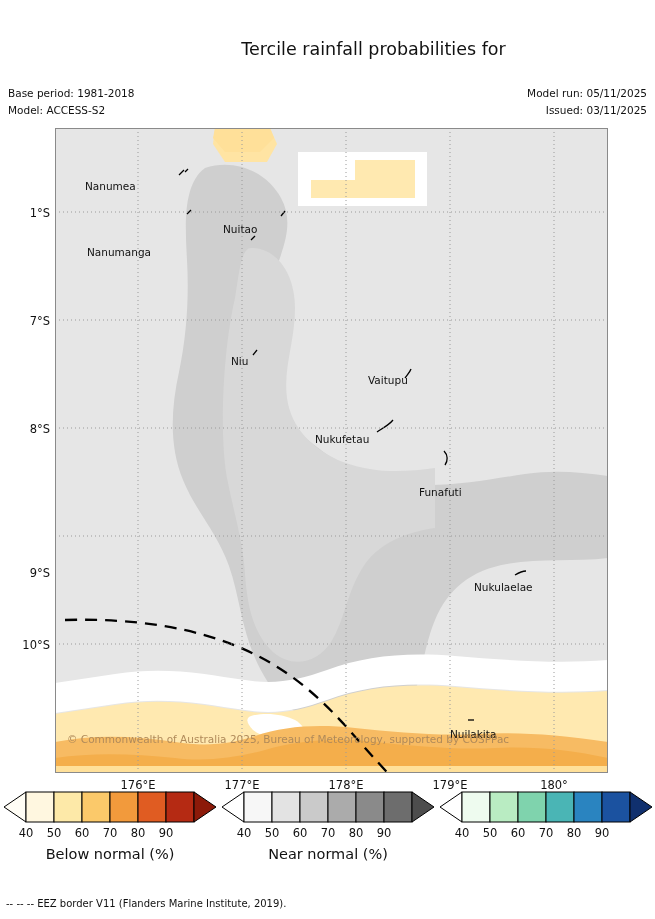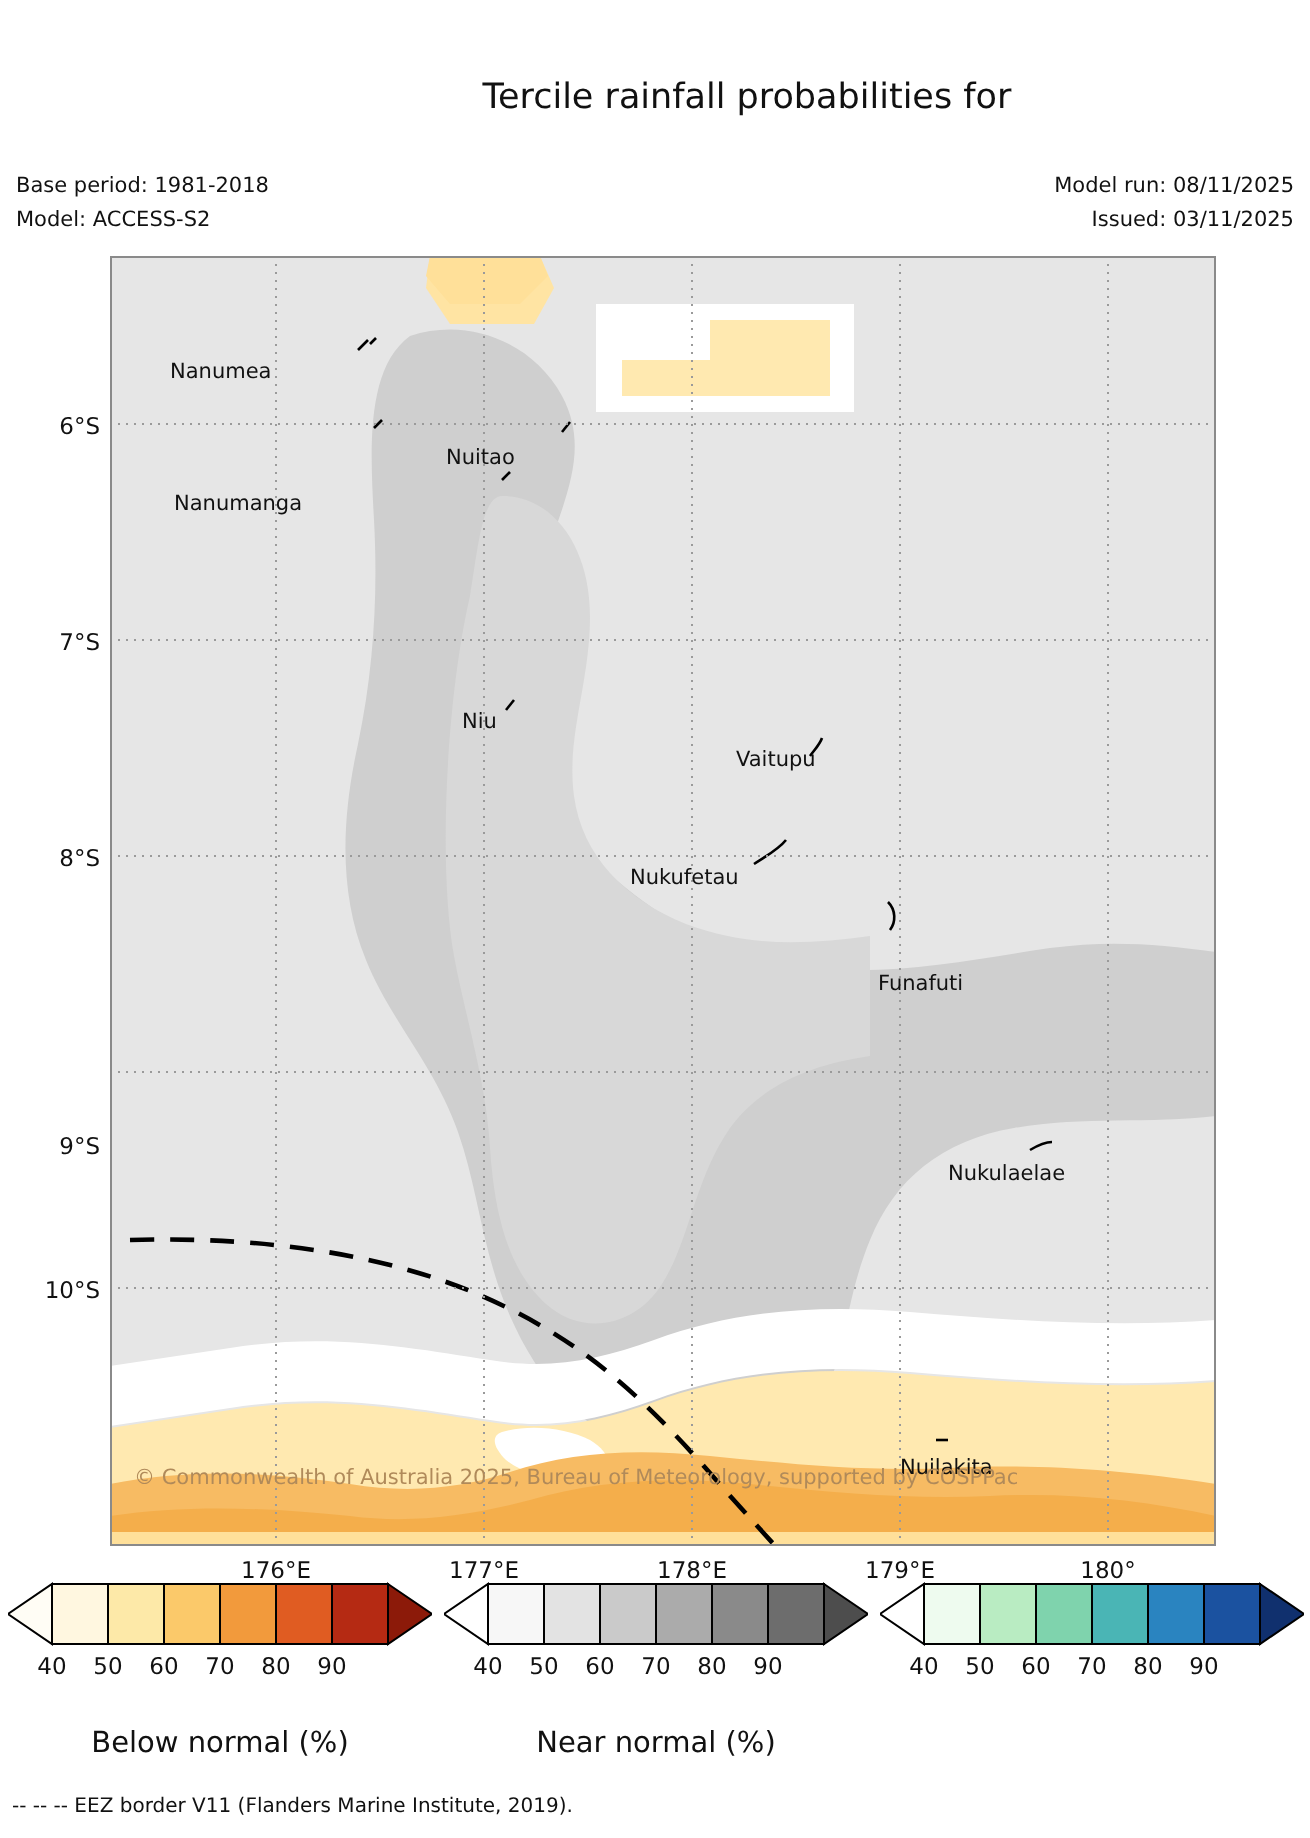--- a/index.html
+++ b/index.html
@@ -114,21 +114,21 @@
   .legend-ticks span {
     position: absolute;
     font-size: 11.5px;
     text-align: center;
     width: 26px;
     color: #111;
   }
   .legend-caption {
     text-align: center;
     font-size: 14.5px;
-    margin-top: 20px;
+    margin-top: 2px;
     color: #111;
   }
   .footnote {
     position: absolute;
     left: 6px;
     top: 898px;
     font-size: 10px;
     color: #111;
   }
 </style>
@@ -138,25 +138,25 @@
 <div class="title">
   <div>Tercile rainfall probabilities for</div>
 </div>
 
 <div class="meta meta-left">
   <div>Base period: 1981-2018</div>
   <div>Model: ACCESS-S2</div>
 </div>
 
 <div class="meta meta-right">
-  <div>Model run: 08/11/2025</div>
+  <div>Model run: 05/11/2025</div>
   <div>Issued: 03/11/2025</div>
 </div>
 
-<div class="ytick" style="top:206px;">6°S</div>
+<div class="ytick" style="top:206px;">1°S</div>
 <div class="ytick" style="top:314px;">7°S</div>
 <div class="ytick" style="top:422px;">8°S</div>
 <div class="ytick" style="top:530px;margin-top:36px;">9°S</div>
 <div class="ytick" style="top:638px;">10°S</div>
 
 <div class="xtick" style="left:98px;">176°E</div>
 <div class="xtick" style="left:202px;">177°E</div>
 <div class="xtick" style="left:306px;">178°E</div>
 <div class="xtick" style="left:410px;">179°E</div>
 <div class="xtick" style="left:514px;">180°</div>
@@ -254,21 +254,21 @@
         <line x1="499" y1="0" x2="499" y2="645"></line>
       </g>
     </svg>
 
     <div class="island-label" style="left:30px; top:52px;">Nanumea</div>
     <div class="island-label" style="left:168px; top:95px;">Nuitao</div>
     <div class="island-label" style="left:32px; top:118px;">Nanumanga</div>
     <div class="island-label" style="left:176px; top:227px;">Niu</div>
     <div class="island-label" style="left:313px; top:246px;">Vaitupu</div>
     <div class="island-label" style="left:260px; top:305px;">Nukufetau</div>
-    <div class="island-label" style="left:364px; top:358px;margin-left:20px;">Funafuti</div>
+    <div class="island-label" style="left:364px; top:358px;">Funafuti</div>
     <div class="island-label" style="left:419px; top:453px;">Nukulaelae</div>
     <div class="island-label" style="left:395px; top:600px;">Nuilakita</div>
 
     <div class="credit">© Commonwealth of Australia 2025, Bureau of Meteorology, supported by COSPPac</div>
   </div>
   <div class="map-border"></div>
 </div>
 
 <div class="legends">
 

